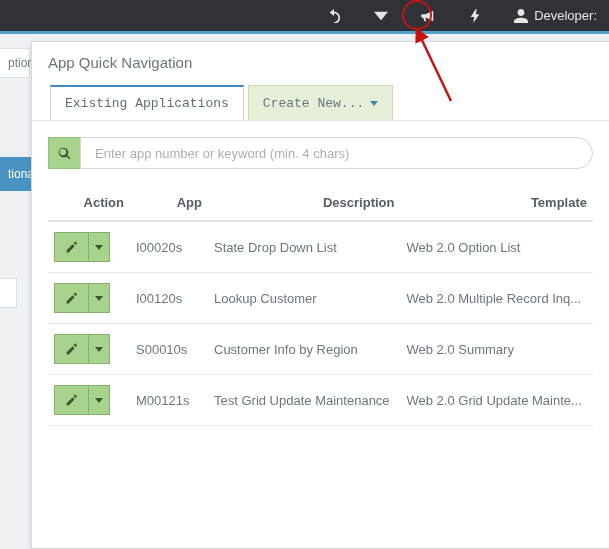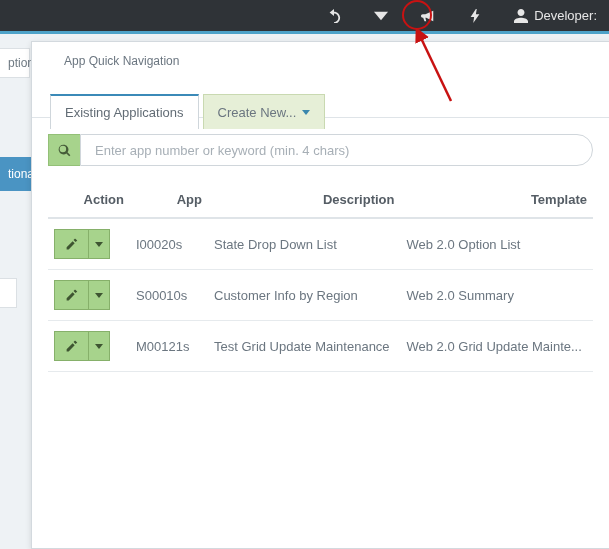--- a/index.html
+++ b/index.html
@@ -16,23 +16,23 @@
   .bluestrip { height: 3px; background: #4ea3c9; }
 
   
   .side-frag { position: absolute; left: 0; background: #fff; border: 1px solid #dbe0e4; border-left: none; font-size: 12px; color: #6f7a83; display: flex; align-items: center; padding: 0 8px; height: 30px; }
   .side-frag.top { top: 48px; width: 30px; }
   .side-frag.blue { top: 157px; width: 35px; background: #4a94c3; color: #fff; border-color: #4a94c3; height: 34px; }
   .side-frag.third { top: 278px; width: 15px; }
 
   
   .panel { position: absolute; left: 31px; top: 41px; right: 0; bottom: 0; background: #fff; border: 1px solid #d3d9de; border-right: none; box-shadow: 0 2px 6px rgba(0,0,0,0.12); }
-  .panel-title { font-size: 12px; color: #6b7680; padding: 12px 32px 14px; }
+  .panel-title { font-size: 15px; color: #6b7680; padding: 12px 16px 14px; }
   .tab-row { display: flex; border-bottom: 1px solid #dfe4e8; padding-left: 18px; gap: 4px; }
-  .tab { padding: 9px 14px; border: 1px solid #cfd6db; border-bottom: none; background: #fff; color: #6b7680; font-size: 13px; cursor: pointer; position: relative; top: 12px; }
+  .tab { padding: 9px 14px; border: 1px solid #cfd6db; border-bottom: none; background: #fff; color: #6b7680; font-size: 13px; cursor: pointer; position: relative; top: 0; font-family: Liberation Mono, monospace; }
   .tab.active { border-top: 2px solid #3b8ab8; color: #626c75; background:#fff; }
   .tab.create { background: #e6efd7; border-color: #c9d9b1; display: flex; align-items: center; gap: 6px; justify-content: space-between; }
   .tab.create .caret { width: 0; height: 0; border-left: 4px solid transparent; border-right: 4px solid transparent; border-top: 5px solid #3a87ad; }
 
   .body-inner { padding: 16px 16px 0; }
   .search-row { display: flex; align-items: stretch; margin-bottom: 18px; }
   .search-btn { width: 32px; background: #a7d38c; border: 1px solid #93c077; border-right: none; display: flex; align-items: center; justify-content: center; cursor: pointer; }
   .search-btn svg { width: 13px; height: 13px; fill: #455b38; }
   .search-input { flex: 1; border: 1px solid #d0d6db; border-radius: 0 16px 16px 0; height: 32px; padding: 0 14px; font-size: 13px; color: #8a939b; outline: none; }
   .search-input::placeholder { color: #a7afb6; }
@@ -146,20 +146,37 @@
                 <div class="act-btn main">
                   <svg viewBox="0 0 16 16">
                     <path d="M2 11.5V14h2.5l7.4-7.4-2.5-2.5L2 11.5zM14.7 4.3c.4-.4.4-1 0-1.4l-1.6-1.6c-.4-.4-1-.4-1.4 0L10.5 2.5l2.5 2.5 1.7-1.7z"></path>
                   </svg>
                 </div>
                 <div class="act-btn drop">
                   <span class="caret"></span>
                 </div>
               </div>
             </td>
+            <td>I00120s</td>
+            <td>Lookup Customer</td>
+            <td>Web 2.0 Multiple Record Inq...</td>
+          </tr>
+          <tr>
+            <td>
+              <div class="act-cell">
+                <div class="act-btn main">
+                  <svg viewBox="0 0 16 16">
+                    <path d="M2 11.5V14h2.5l7.4-7.4-2.5-2.5L2 11.5zM14.7 4.3c.4-.4.4-1 0-1.4l-1.6-1.6c-.4-.4-1-.4-1.4 0L10.5 2.5l2.5 2.5 1.7-1.7z"></path>
+                  </svg>
+                </div>
+                <div class="act-btn drop">
+                  <span class="caret"></span>
+                </div>
+              </div>
+            </td>
             <td>S00010s</td>
             <td>Customer Info by Region</td>
             <td>Web 2.0 Summary</td>
           </tr>
           <tr>
             <td>
               <div class="act-cell">
                 <div class="act-btn main">
                   <svg viewBox="0 0 16 16">
                     <path d="M2 11.5V14h2.5l7.4-7.4-2.5-2.5L2 11.5zM14.7 4.3c.4-.4.4-1 0-1.4l-1.6-1.6c-.4-.4-1-.4-1.4 0L10.5 2.5l2.5 2.5 1.7-1.7z"></path>

